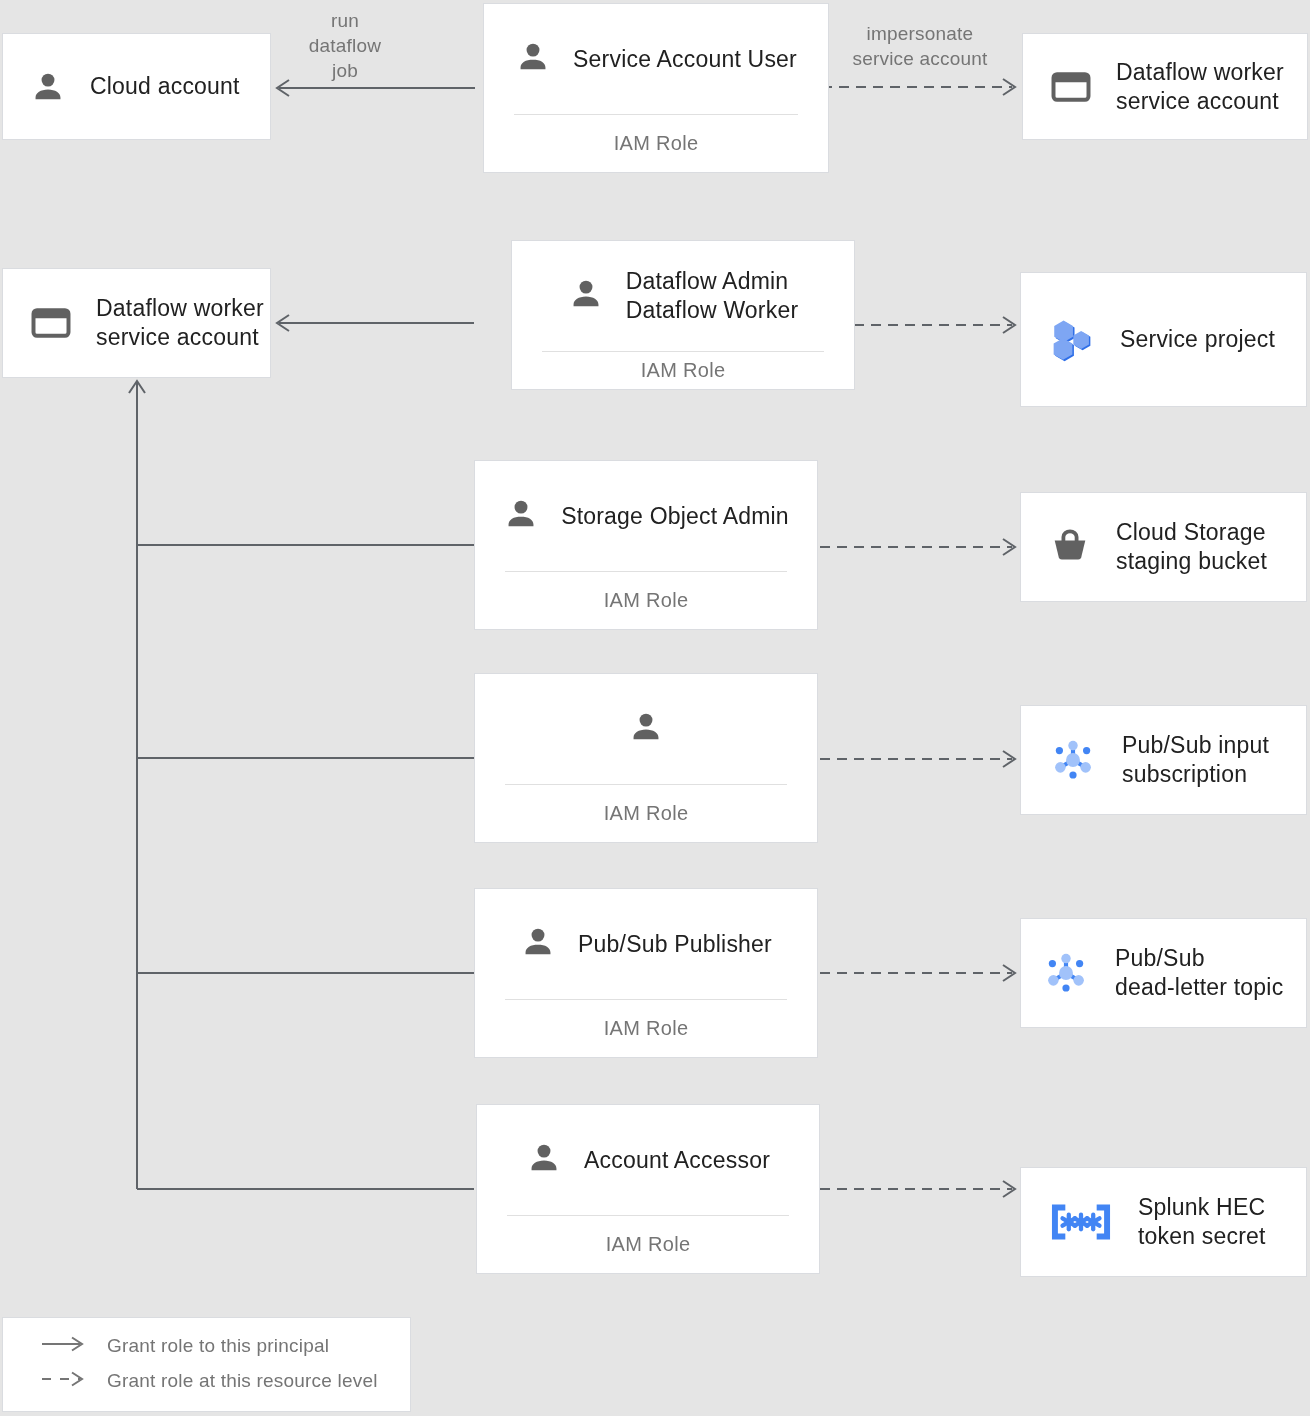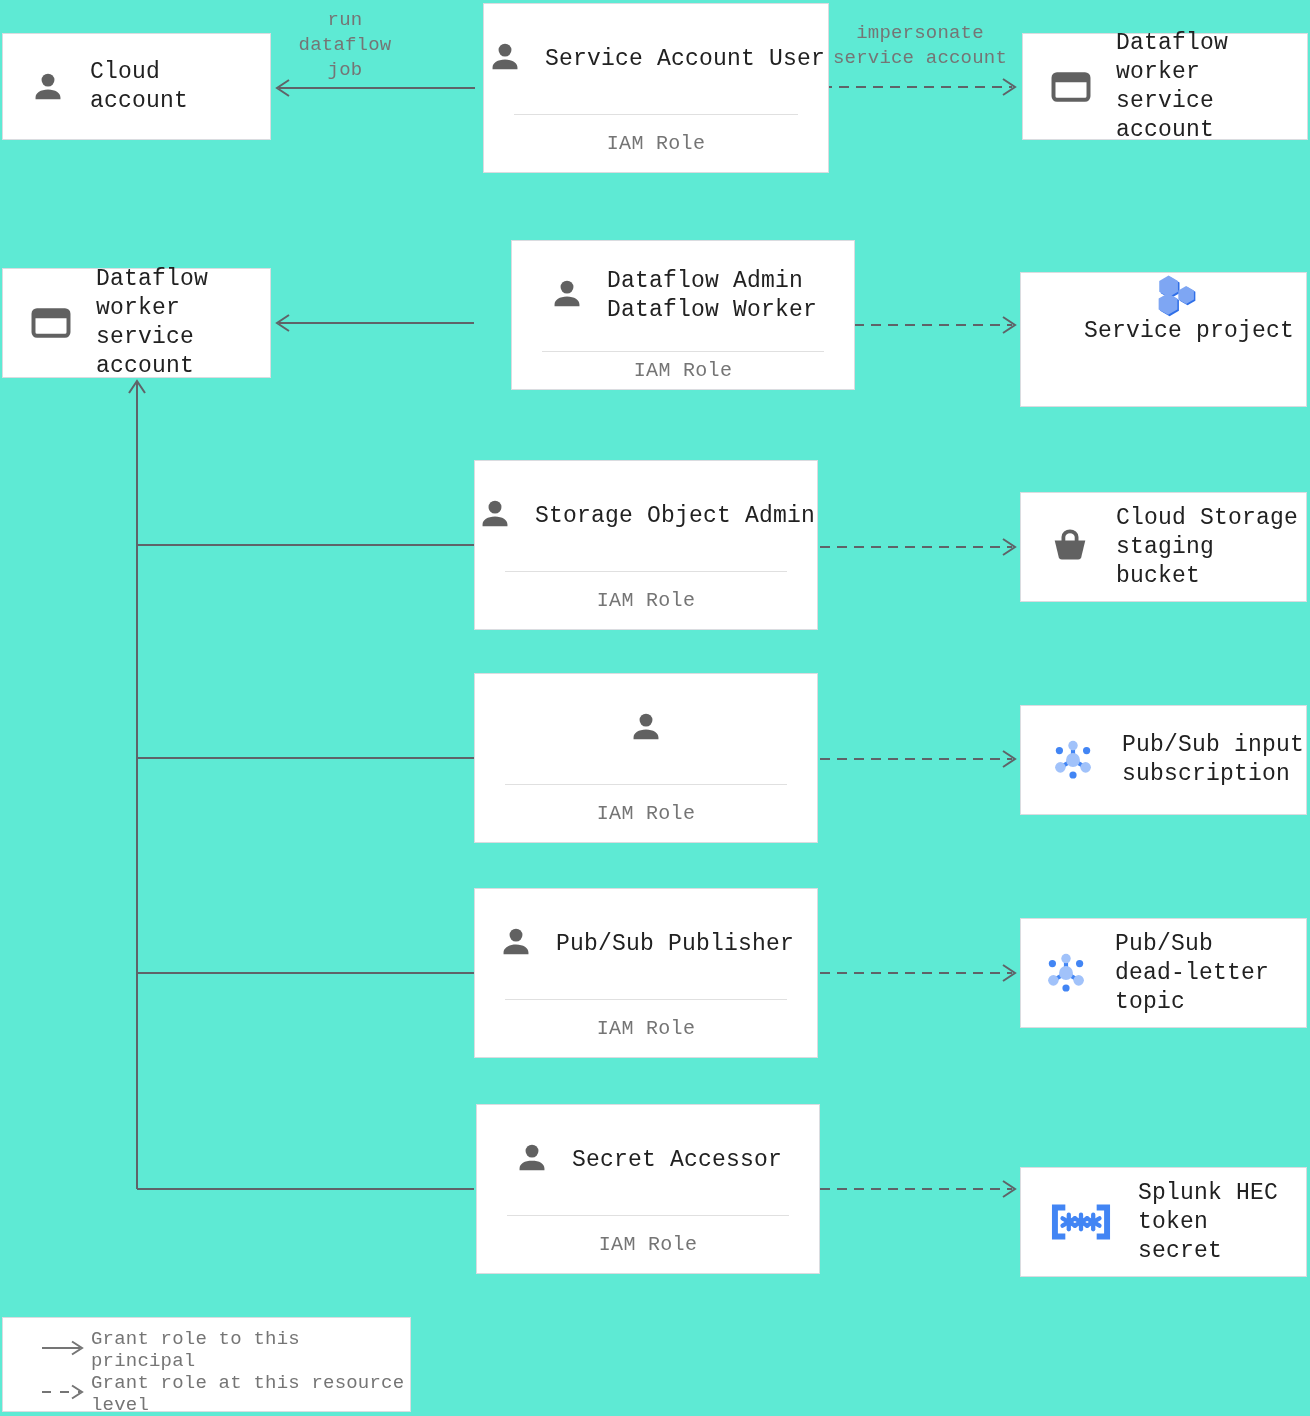--- a/index.html
+++ b/index.html
@@ -1,18 +1,18 @@
 <!DOCTYPE html>
 <html><head>
 <meta charset="utf-8">
 <style>
   html,body{margin:0;padding:0;background:#ffffff;}
   .canvas{
-    position:relative;width:1310px;height:1416px;background:#5eead4;
-    font-family:Liberation Mono, monospace;overflow:hidden;
+    position:relative;width:1310px;height:1416px;background:#e5e5e5;
+    font-family:Liberation Sans, sans-serif;overflow:hidden;
   }
   .connectors{position:absolute;left:0;top:0;z-index:0;}
   .box{
     position:absolute;background:#ffffff;border:1px solid #dadce0;
     box-sizing:border-box;z-index:1;
   }
   
   .side-box{display:flex;align-items:center;padding-left:27px;}
   .side-box .icon{flex:0 0 auto;display:flex;align-items:center;justify-content:center;}
   .side-label{
@@ -37,21 +37,21 @@
   .edge-label{
     position:absolute;z-index:1;color:#757575;font-size:19px;line-height:25px;
     text-align:center;white-space:pre-line;letter-spacing:0.2px;
   }
   
   .legend{
     display:flex;flex-direction:column;justify-content:space-around;
     padding:10px 0 12px 36px;
   }
   .legend-row{display:flex;align-items:center;}
-  .legend-label{margin-left:4px;font-size:19px;color:#757575;letter-spacing:0.2px;}
+  .legend-label{margin-left:20px;font-size:19px;color:#757575;letter-spacing:0.2px;}
 </style>
 </head>
 <body>
 
 <div class="canvas">
 
   <svg class="connectors" width="1310" height="1416" viewBox="0 0 1310 1416" fill="none" stroke="#5f6368" stroke-width="2">
 
     <line x1="279" y1="88" x2="475" y2="88"></line>
     <polyline points="289,80 277,88 289,96"></polyline>
@@ -145,21 +145,21 @@
           <path d="M12 13.7c-4.9 0-8.3 2.4-8.3 5.3v1.1h16.6v-1.1c0-2.9-3.4-5.3-8.3-5.3z" fill="#616161"></path>
         </svg>
       </span>
       <div class="iam-title">Dataflow Admin
 Dataflow Worker</div>
     </div>
     <div class="iam-divider"></div>
     <div class="iam-sub">IAM Role</div>
   </div>
 
-  <div class="box side-box" style="left:1020px;top:272px;width:287px;height:135px;flex-direction:column;">
+  <div class="box side-box" style="left:1020px;top:272px;width:287px;height:135px;">
     <span class="icon">
       <svg width="48" height="44" viewBox="0 0 40 36">
 
         <polygon points="14.3,3 22.1,7.5 22.1,16.5 14.3,21 6.5,16.5 6.5,7.5" fill="#2f6fe8"></polygon>
         <polygon points="13,1.8 20.8,6.3 20.8,15.3 13,19.8 5.2,15.3 5.2,6.3" fill="#7ea6f3"></polygon>
 
         <polygon points="13.8,17.7 21.6,22.2 21.6,31.2 13.8,35.7 6,31.2 6,22.2" fill="#2f6fe8"></polygon>
         <polygon points="12.5,16.5 20.3,21 20.3,30 12.5,34.5 4.7,30 4.7,21" fill="#7ea6f3"></polygon>
 
         <polygon points="28.8,11.6 35.3,15.35 35.3,22.85 28.8,26.6 22.3,22.85 22.3,15.35" fill="#2f6fe8"></polygon>
@@ -264,21 +264,21 @@
   </div>
 
   <div class="box iam-box" style="left:476px;top:1104px;width:344px;height:170px;">
     <div class="iam-top">
       <span class="icon">
         <svg width="36" height="36" viewBox="0 0 24 24">
           <circle cx="12" cy="7.4" r="4.3" fill="#616161"></circle>
           <path d="M12 13.7c-4.9 0-8.3 2.4-8.3 5.3v1.1h16.6v-1.1c0-2.9-3.4-5.3-8.3-5.3z" fill="#616161"></path>
         </svg>
       </span>
-      <div class="iam-title">Secret Accessor</div>
+      <div class="iam-title">Account Accessor</div>
     </div>
     <div class="iam-divider"></div>
     <div class="iam-sub">IAM Role</div>
   </div>
 
   <div class="box side-box" style="left:1020px;top:1135px;width:287px;height:110px;margin-top:32px;">
     <span class="icon">
       <svg width="66" height="40" viewBox="0 0 40 24">
         <g stroke="#4285f4" stroke-width="3.6" fill="none">
           <path d="M10.5 3.2 H4.2 V20.8 H10.5"></path>

